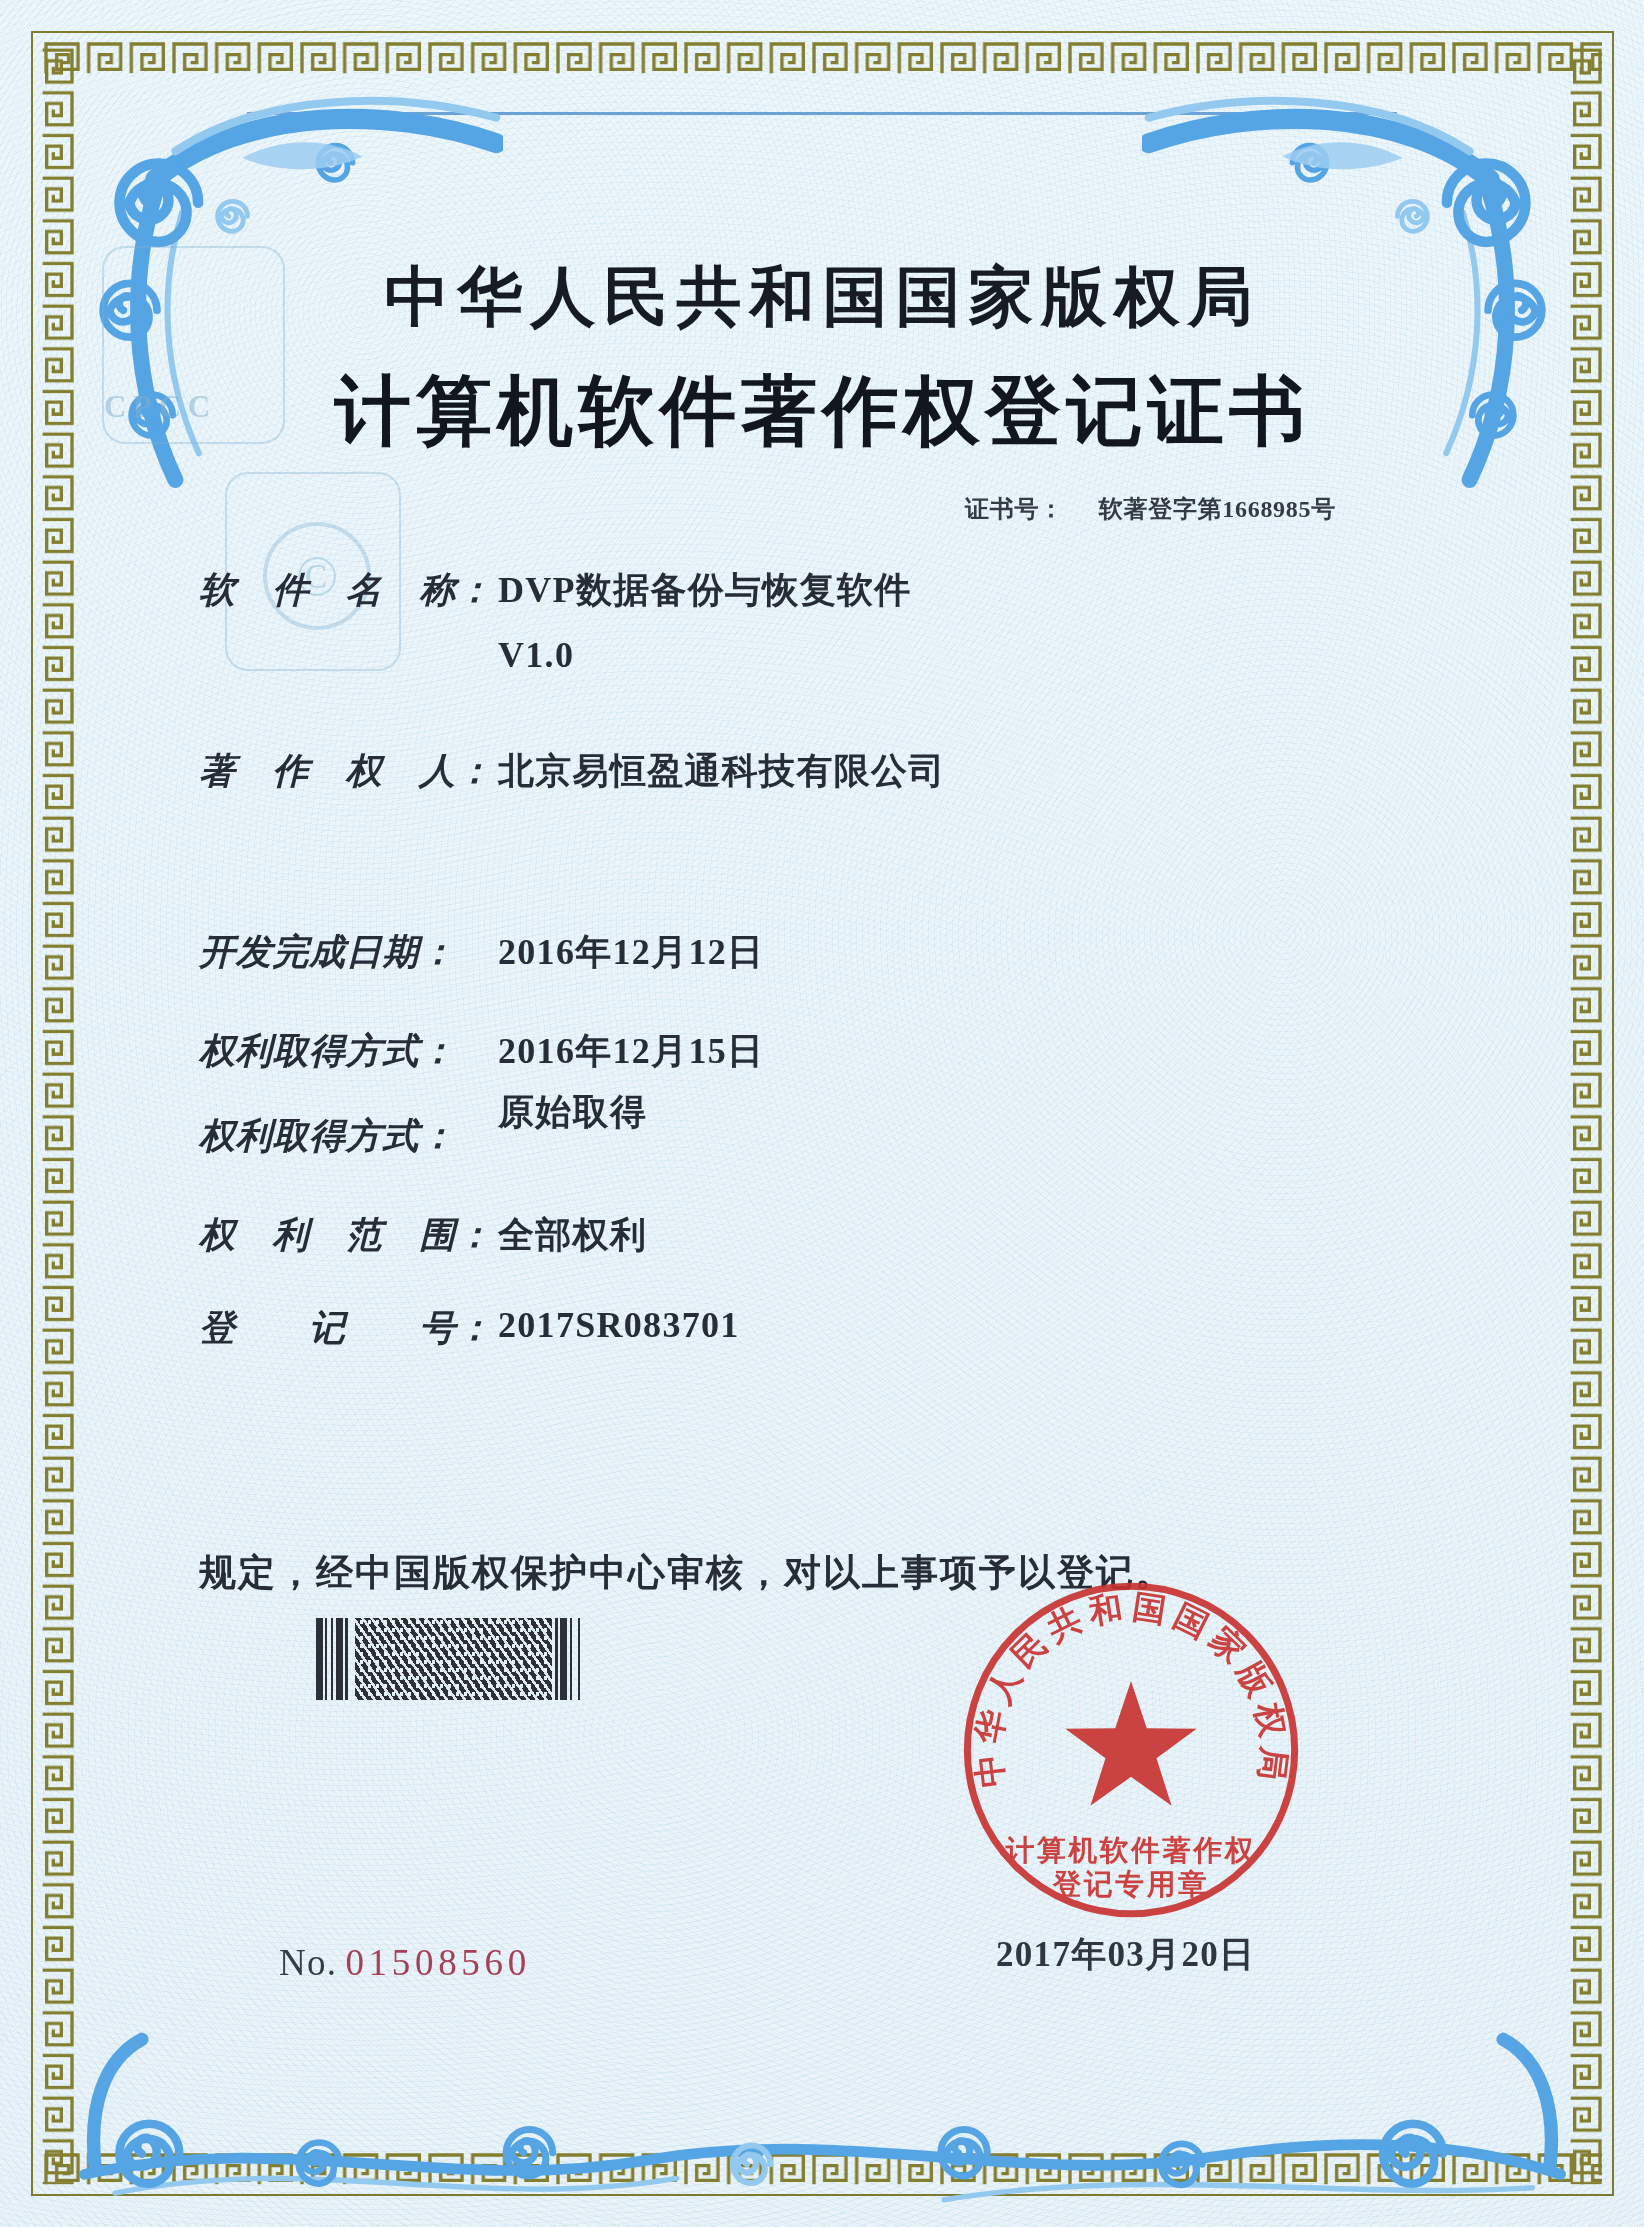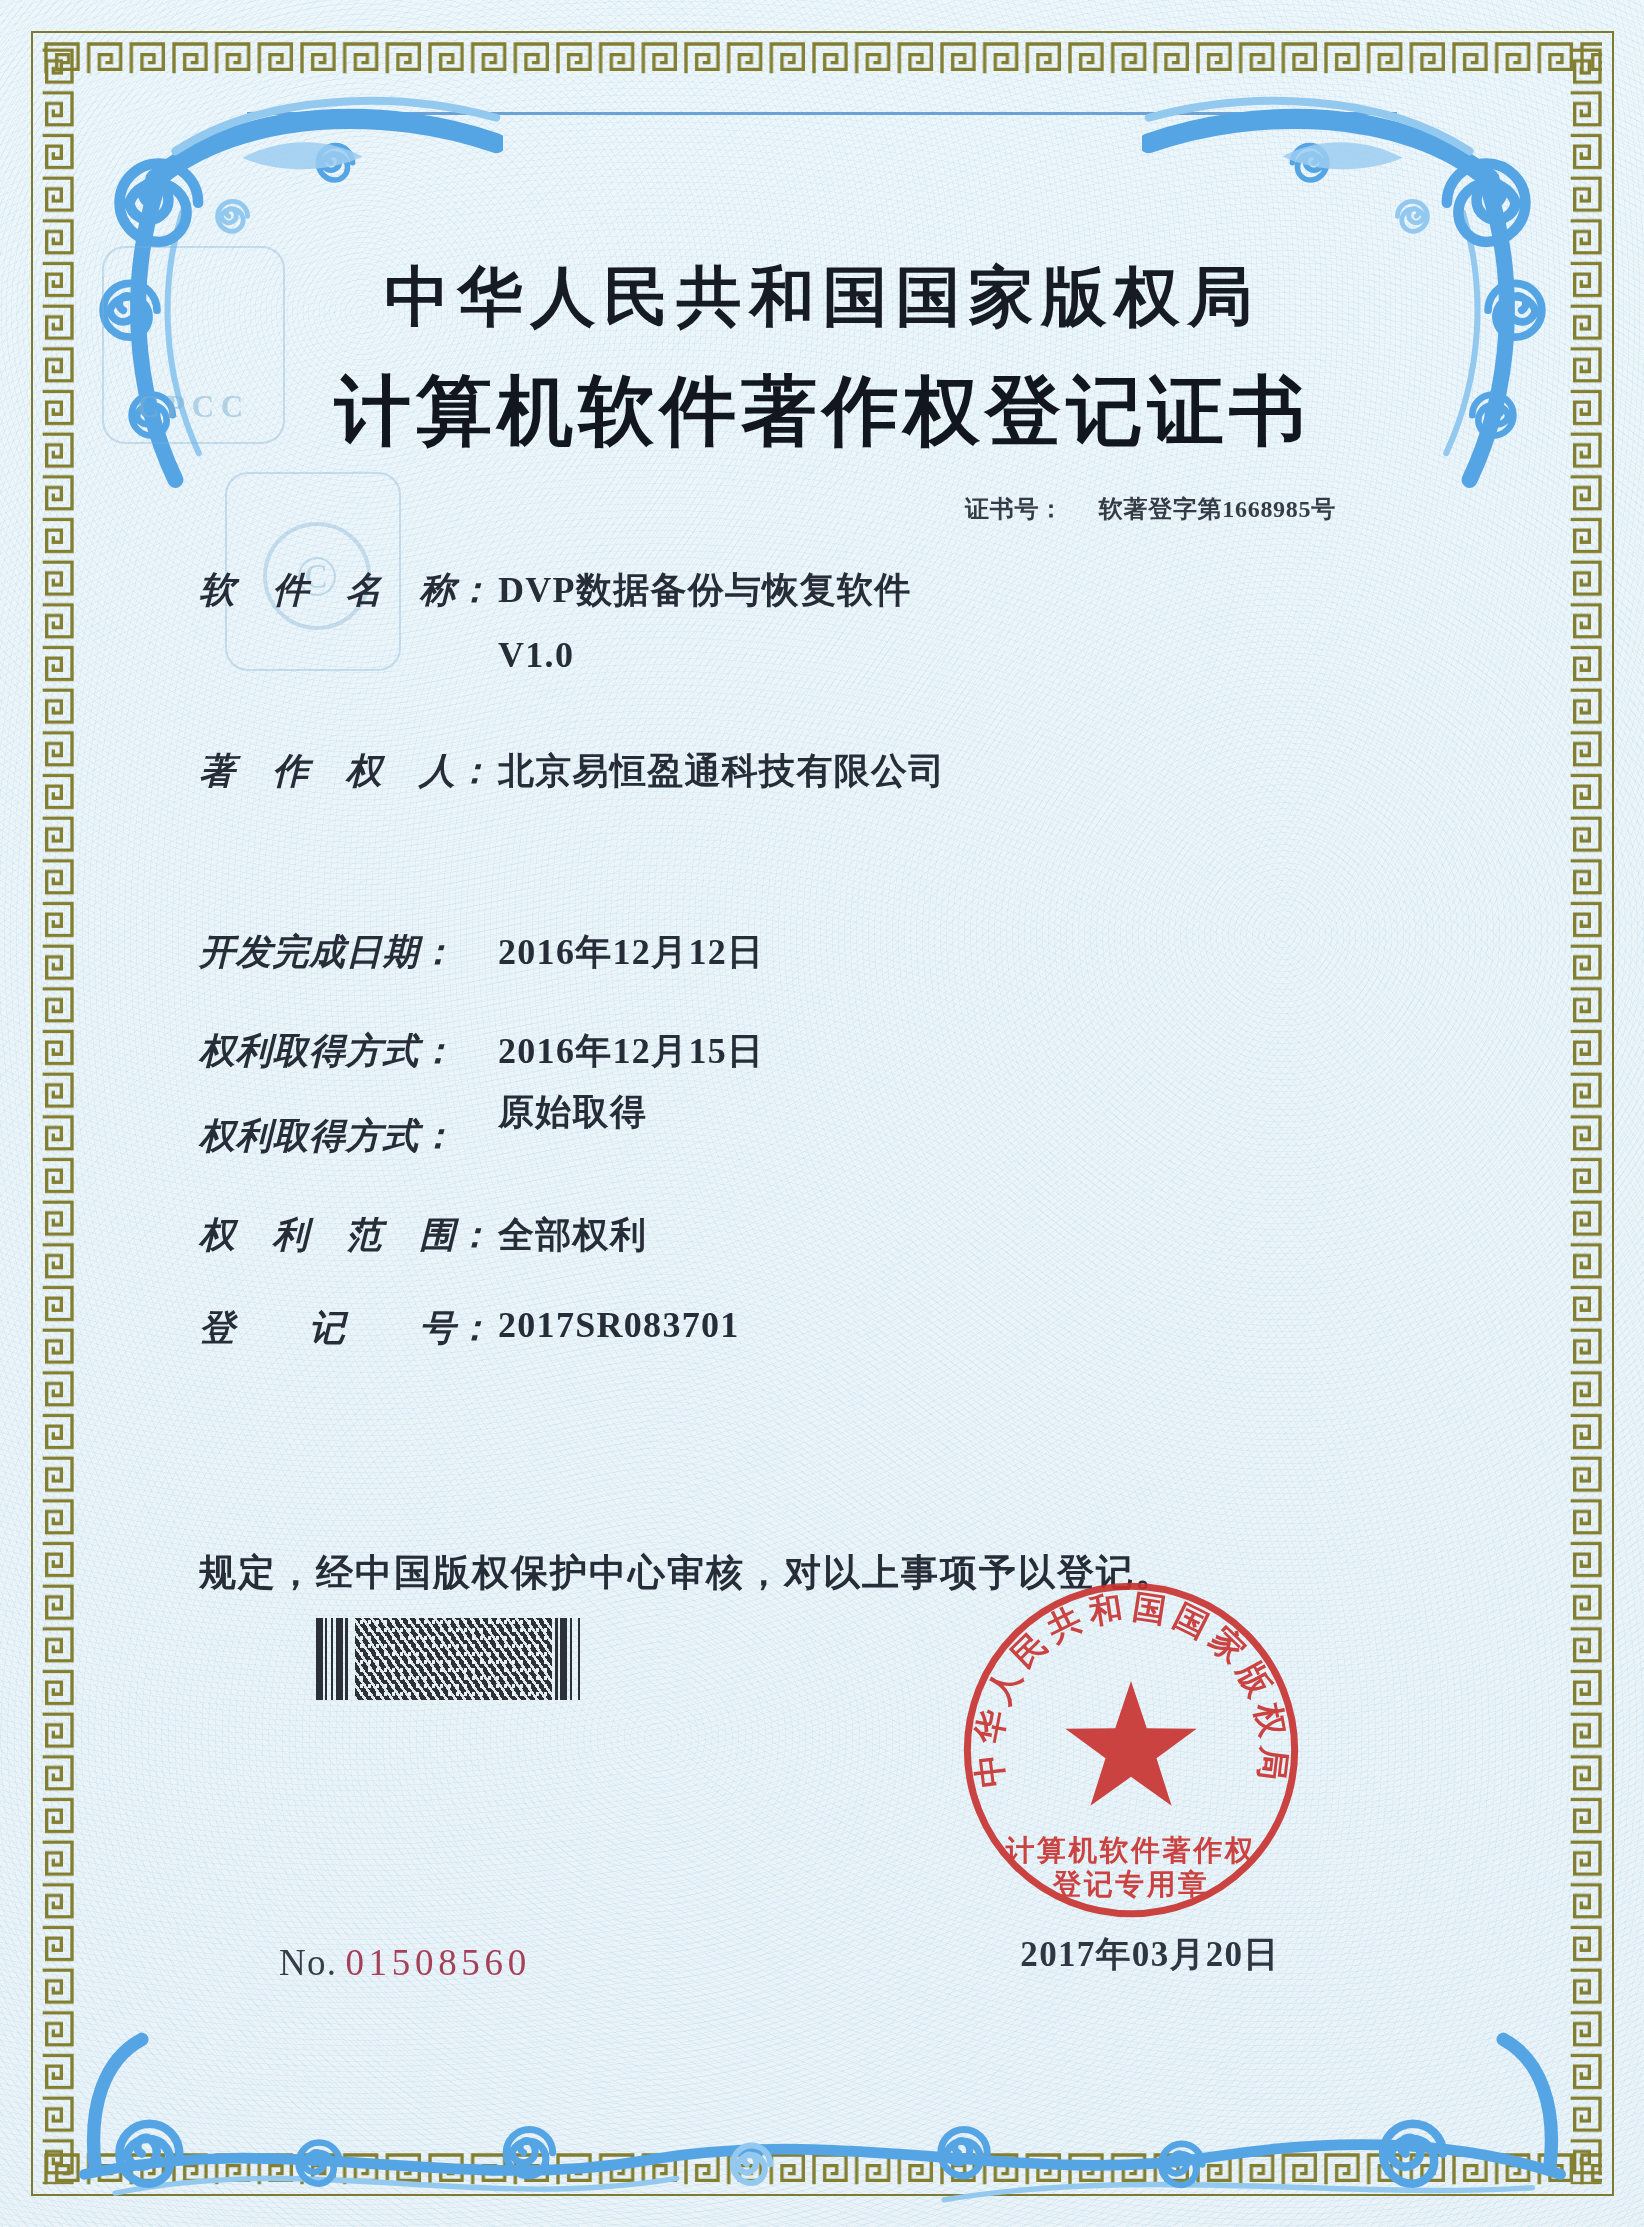--- a/index.html
+++ b/index.html
@@ -36,21 +36,21 @@
   .band-bottom{position:absolute;left:75px;top:1999px;width:1495px;height:221px;}
 
   .watermark{
     position:absolute;color:rgba(125,175,210,0.45);pointer-events:none;
   }
   .wm-box{
     border:2px solid rgba(125,175,210,0.35);border-radius:23px;
   }
   .wm1{left:102px;top:246px;width:179px;height:194px;}
   .wm1 .wm-text{
-    position:absolute;left:0;right:0;bottom:17.4px;text-align:center;
+    position:absolute;left:0;right:0;bottom:17.4px;
     font-size:31px;letter-spacing:6.7px;font-weight:bold;color:rgba(125,175,210,0.5);
   }
   .wm2{left:225px;top:472px;width:172px;height:195px;}
   .wm-ring{
     position:absolute;left:50%;top:50%;width:100px;height:100px;margin:-50px 0 0 -50px;
     border:4px solid rgba(125,175,210,0.35);border-radius:50%;
     display:flex;align-items:center;justify-content:center;
     font-size:56px;color:rgba(125,175,210,0.40);
   }
 
@@ -91,21 +91,21 @@
       repeating-linear-gradient(90deg, #2b3039 0 4.7px, rgba(0,0,0,0) 4.7px 8px),
       repeating-linear-gradient(90deg, #2b3039 0 6.7px, rgba(0,0,0,0) 6.7px 8.7px, #2b3039 8.7px 10.7px, rgba(0,0,0,0) 10.7px 14.7px, #2b3039 14.7px 17.4px, rgba(0,0,0,0) 17.4px 20px, #2b3039 20px 27px, rgba(0,0,0,0) 27px 29px, #2b3039 29px 32px, rgba(0,0,0,0) 32px 39px),
       repeating-linear-gradient(90deg, #2b3039 0 2.7px, rgba(0,0,0,0) 2.7px 5.3px, #2b3039 5.3px 12px, rgba(0,0,0,0) 12px 14.7px, #2b3039 14.7px 17.4px, rgba(0,0,0,0) 17.4px 23px, #2b3039 23px 25.4px, rgba(0,0,0,0) 25.4px 35px);
     background-size:197px 100%,197px 100%,197px 100%,39px 100%,35px 100%;
     background-position:39px 0,39px 0,39px 0,0 0,100% 0;
     background-repeat:no-repeat;
   }
 
   .seal{position:absolute;left:952px;top:1571px;width:358px;height:358px;opacity:.9;}
   .issue-date{
-    position:absolute;left:996px;top:1931px;width:308px;text-align:center;
+    position:absolute;left:996px;top:1931px;width:308px;text-align:left;
     font-size:35px;font-weight:600;color:#2f3641;letter-spacing:1.3px;
   }
   .serial-row{
     position:absolute;left:279px;top:1941px;font-size:37px;color:#363c47;
     letter-spacing:1.3px;
   }
   .serial-number{color:#a64059;letter-spacing:4.7px;margin-left:8px;}
 </style>
 </head>
 <body>

